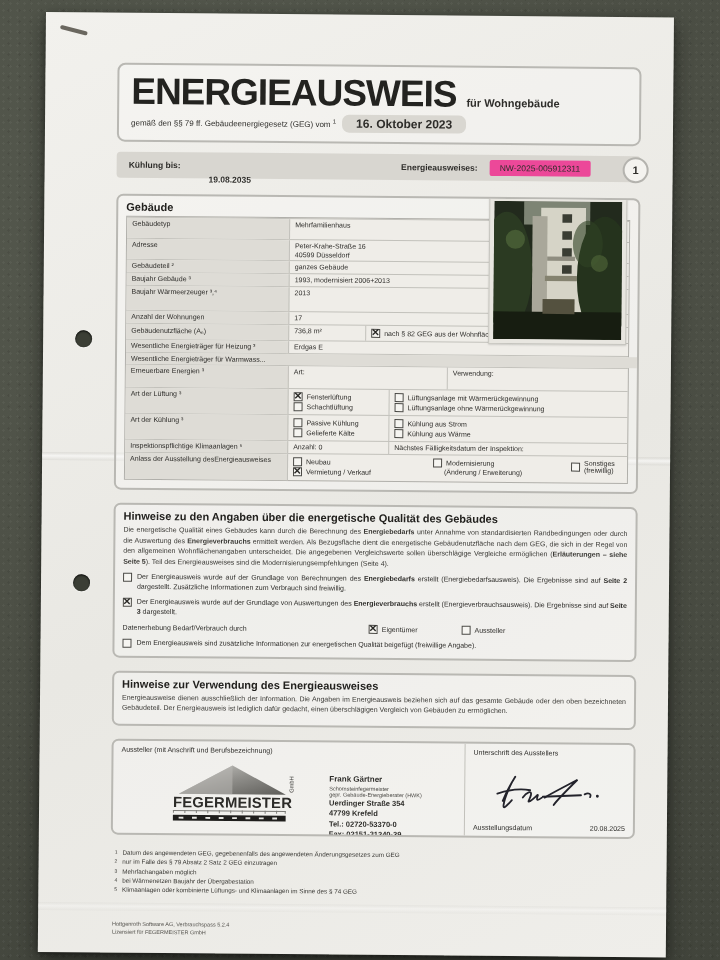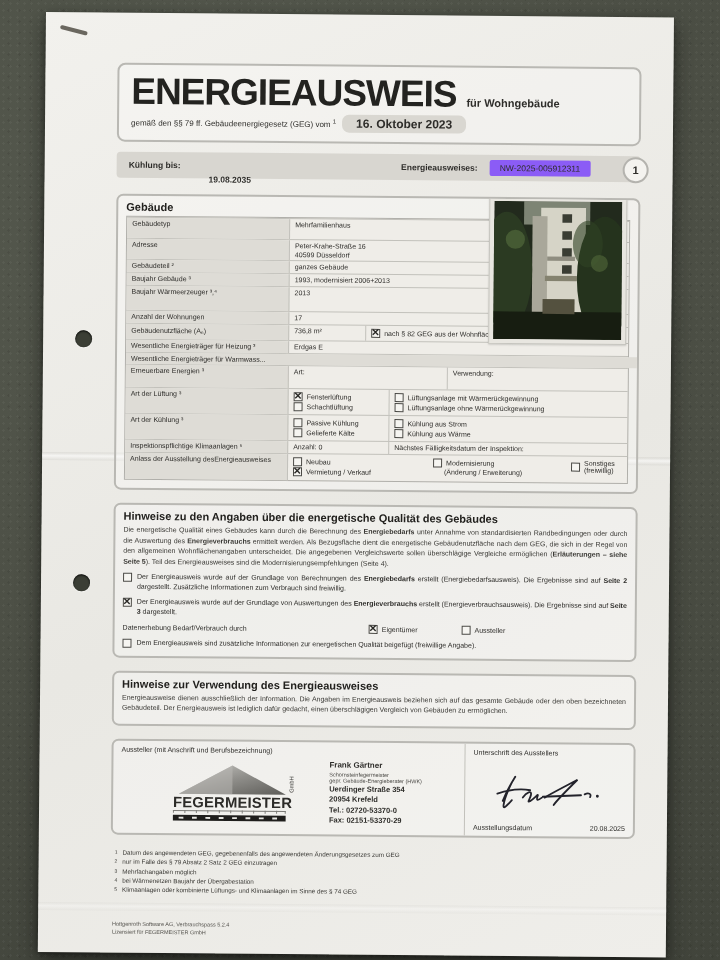--- a/index.html
+++ b/index.html
@@ -35,21 +35,21 @@
   .hdr-sub{font-size:11px;font-weight:bold;}
   .hdr-law{font-size:8px;margin-top:3px;display:flex;align-items:center;gap:6px;}
   .hdr-law sup{font-size:6px;}
   .hdr-date{background:#d9d7d1;border-radius:7px;padding:2px 14px;font-weight:bold;font-size:12px;}
 
   
   .bar{background:#d8d6d0;border-radius:4px;height:26px;display:flex;align-items:center;
     font-size:8.5px;font-weight:bold;padding:0 12px;margin-bottom:16px;position:relative;}
   .bar .v-date{margin-left:28px;margin-top:28px;}
   .bar .v-reglabel{margin-left:150px;}
-  .bar .v-regnum{background:#8b5cf6;border-radius:2px;padding:3px 10px;margin-left:12px;font-weight:normal;}
+  .bar .v-regnum{background:#ec4899;border-radius:2px;padding:3px 10px;margin-left:12px;font-weight:normal;}
   .page-circle{position:absolute;right:-8px;top:1px;width:22px;height:22px;border:2.5px solid #b4b3ae;
     border-radius:50%;background:#f4f3ef;display:flex;align-items:center;justify-content:center;
     font-size:11px;font-weight:bold;}
 
   
   .sect{border:2px solid #b9b8b3;border-radius:7px;background:rgba(255,255,255,.3);margin-bottom:13px;overflow:hidden;position:relative;}
   .sect-title{font-size:11px;font-weight:bold;padding:5px 8px 3px;color:#22211e;}
   .sect-body{padding:0 8px 8px;}
   .para{font-size:7px;line-height:1.5;text-align:justify;color:#3a3935;}
 
@@ -78,21 +78,21 @@
   .data-line .opt1{margin-left:118px;}
   .data-line .opt2{margin-left:40px;}
   .data-line .lbl{font-weight:normal;}
 
   
   .issuer{display:flex;min-height:92px;}
   .iss-left{flex:1;padding:5px 8px;border-right:1px solid #c2c1bb;position:relative;}
   .iss-right{width:152px;flex:none;padding:5px 8px;display:flex;flex-direction:column;}
   .iss-cap{font-size:7px;}
   .logo{position:absolute;left:58px;top:22px;width:130px;}
-  .contact{position:absolute;left:216px;top:18px;font-size:7.5px;line-height:1.35;}
+  .contact{position:absolute;left:216px;top:32px;font-size:7.5px;line-height:1.35;}
   .contact .c-name{font-weight:bold;font-size:8px;}
   .contact .c-small{font-size:5.5px;line-height:1.25;color:#4a4945;}
   .contact .c-bold{font-weight:bold;}
   .sig-area{flex:1;display:flex;align-items:center;justify-content:center;}
   .sig-row{display:flex;justify-content:space-between;font-size:7px;align-items:flex-end;}
   .sig-row .sig-date{font-weight:normal;}
 
   
   .footnotes{margin-top:4px;padding-left:4px;}
   .fn{display:flex;gap:5px;font-size:6.3px;line-height:1.5;color:#3a3935;}
@@ -383,23 +383,23 @@
                 <rect x="92" y="56" width="5" height="2"></rect>
                   <rect x="106" y="56" width="5" height="2"></rect>
               </g>
             </svg>
           </div>
           <div class="contact">
             <div class="c-name">Frank Gärtner</div>
             <div class="c-small">Schornsteinfegermeister</div>
             <div class="c-small">gepr. Gebäude-Energieberater (HWK)</div>
             <div class="c-bold">Uerdinger Straße 354</div>
-            <div class="c-bold">20954 Krefeld</div>
+            <div class="c-bold">47799 Krefeld</div>
             <div class="c-bold">Tel.: 02720-53370-0</div>
-            <div class="c-bold">Fax: 02151-53370-29</div>
+            <div class="c-bold">Fax: 02151-31240-29</div>
           </div>
         </div>
         <div class="iss-right">
           <div class="iss-cap">Unterschrift des Ausstellers</div>
           <div class="sig-area">
             <svg viewBox="0 0 130 44" width="120" height="40">
               <g fill="none" stroke="#23232b" stroke-width="2" stroke-linecap="round">
                 <path d="M14,34 C20,18 30,4 27,8 C23,14 16,30 15,38 C14,44 18,40 24,33"></path>
                 <path d="M8,26 C20,22 34,20 44,22"></path>
                 <path d="M36,30 C40,24 46,22 45,27 C44,32 40,36 44,34 C50,30 54,24 52,29 C51,33 52,34 57,30"></path>

